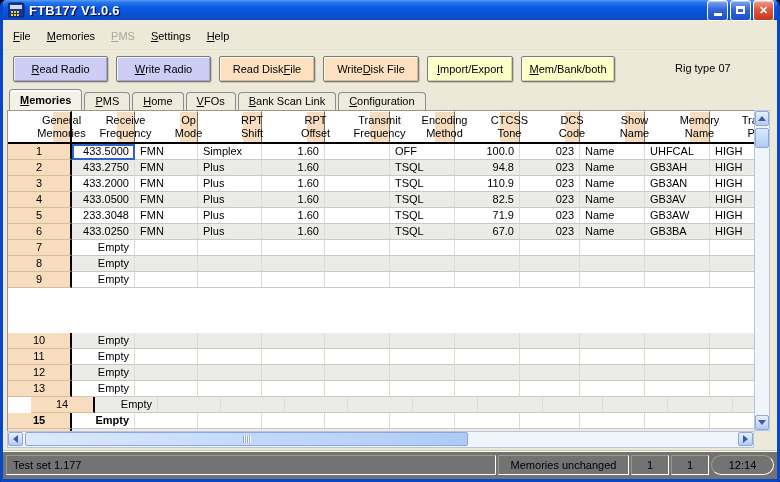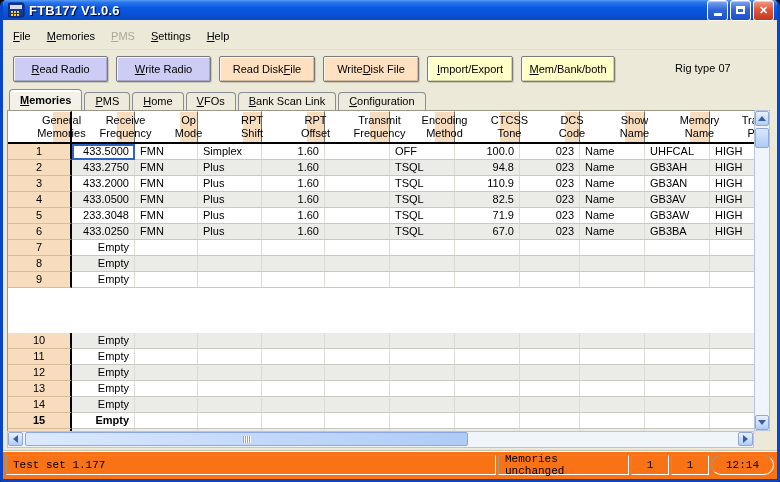--- a/index.html
+++ b/index.html
@@ -80,22 +80,22 @@
   .vthumb { left:0; top:17px; width:14px; height:20px; }
   .hthumb { top:0; left:17px; width:443px; height:14px; background:linear-gradient(90deg,#DCE9FC 0%,#C2D8FA 55%,#AECBF5 100%);
             display:flex; align-items:center; justify-content:center; gap:1px; }
   .grip i { display:block; }
   .hthumb .grip { display:flex; gap:1px; }
   .hthumb .grip i { width:1px; height:7px; background:#8CA8DE; box-shadow:1px 0 0 #fff; }
 
   
   .statusgroove { position:absolute; left:0; right:0; top:450px; height:2px;
                   border-top:1px solid #c9c5b2; border-bottom:1px solid #fff; }
-  .statusbar { position:absolute; left:0; right:0; top:452px; height:27px; background:#f97316;
-               display:flex; align-items:stretch; gap:2px; padding:3px 3px 4px 3px;font-family:Liberation Mono, monospace; }
+  .statusbar { position:absolute; left:0; right:0; top:452px; height:27px; background:#737373;
+               display:flex; align-items:stretch; gap:2px; padding:3px 3px 4px 3px; }
   .spanel { border:1px solid; border-color:#9d9a84 #fff #fff #9d9a84; padding:2px 6px; display:flex; align-items:center; }
   .spanel.grow { flex:1; }
   .spanel.center { justify-content:center; }
 </style>
 </head>
 <body>
 
 <div class="window">
 
   <div class="titlebar">
@@ -356,21 +356,21 @@
             <div class="cell a-left"></div>
             <div class="cell a-right"></div>
             <div class="cell a-right"></div>
             <div class="cell a-left"></div>
             <div class="cell a-right"></div>
             <div class="cell a-right"></div>
             <div class="cell a-left"></div>
             <div class="cell a-left"></div>
             <div class="cell a-left"></div>
           </div>
-          <div class="trow even" style="grid-template-columns: 64px 63px 63px 64px 63px 65px 65px 65px 60px 65px 65px 62px;">
+          <div class="trow even" style="grid-template-columns: 64px 63px 63px 64px 63px 65px 65px 65px 60px 65px 65px 62px; padding-left: 23px;">
             <div class="cell num">14</div>
             <div class="cell a-right">Empty</div>
             <div class="cell a-left"></div>
             <div class="cell a-left"></div>
             <div class="cell a-right"></div>
             <div class="cell a-right"></div>
             <div class="cell a-left"></div>
             <div class="cell a-right"></div>
             <div class="cell a-right"></div>
             <div class="cell a-left"></div>

